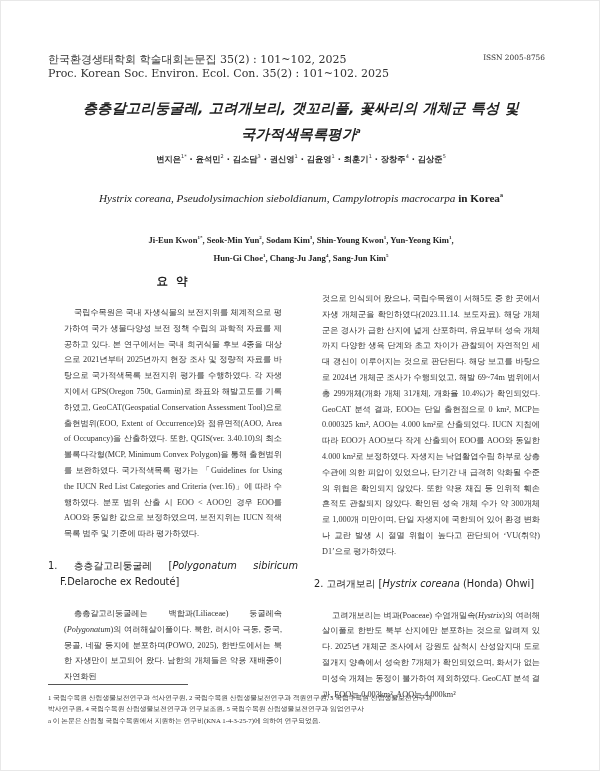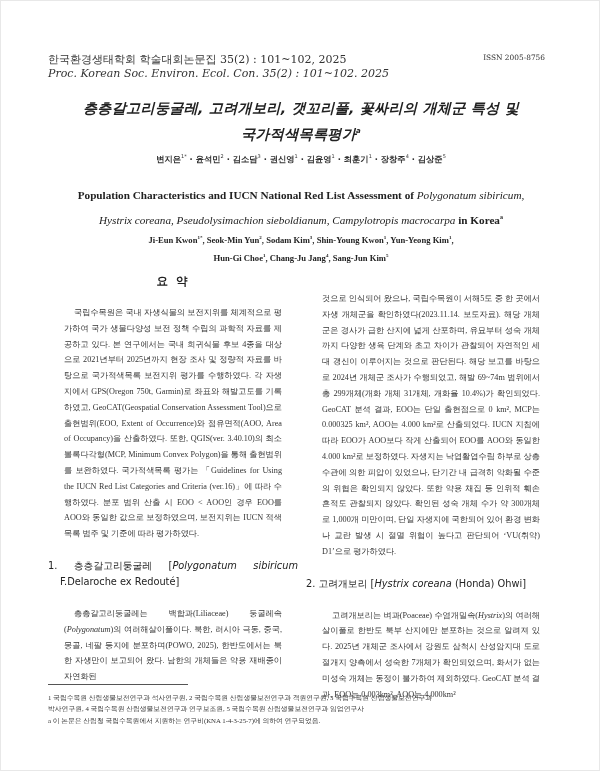--- a/index.html
+++ b/index.html
@@ -4,21 +4,21 @@
 <style>
   html, body { margin: 0; padding: 0; background: #ffffff; }
   body {
     width: 600px; height: 771px; position: relative; overflow: hidden;
     font-family: "DejaVu Serif", "Liberation Serif", serif;
     color: #222;
   }
   .page { position: absolute; left: 0; top: 0; width: 600px; height: 771px; border: 1px solid #e8e8e8; box-sizing: border-box; }
 
   .hdr-left { position: absolute; left: 47px; top: 52px; font-size: 11px; line-height: 14px; color: #333; }
-  .hdr-left .l2 { font-style: italic; }
+  .hdr-left .l2 { }
   .hdr-right { position: absolute; right: 54px; top: 52px; font-size: 7.4px; color: #333; }
 
   .ktitle { position: absolute; left: 20px; width: 560px; top: 96px; text-align: center;
     font-family: "DejaVu Sans", sans-serif; font-weight: bold; font-size: 14.2px; line-height: 23px; color: #222; letter-spacing: 0.2px; font-style: italic; }
   .ktitle sup { font-size: 7px; }
   .kauthors { position: absolute; left: 20px; width: 560px; top: 152px; text-align: center;
     font-family: "DejaVu Sans", sans-serif; font-weight: bold; font-size: 8.3px; color: #333; }
   .kauthors sup { font-size: 5px; font-weight: normal; }
 
   .etitle { position: absolute; left: 20px; width: 560px; top: 183px; text-align: center;
@@ -32,21 +32,21 @@
   .col { position: absolute; top: 272px; width: 250px;
     font-family: "Liberation Serif", serif; font-size: 8.2px; line-height: 15.8px; color: #333; text-align: justify; }
   .col-left { left: 47px; }
   .col-right { left: 305px; top: 274px; }
 
   .abs-heading { text-align: center; font-family: "DejaVu Sans", sans-serif; font-weight: bold; font-size: 11.5px;
     letter-spacing: 2px; margin: 0 0 4px 0; line-height: 16px; color: #222; }
   p { margin: 16px; text-indent: 10px; }
   .sec-heading { font-family: "DejaVu Sans", sans-serif; font-size: 9.8px; line-height: 16px; color: #222; margin: 16px 0 6px 0; padding-left: 12px; text-indent: -12px; }
   .sec-heading i { font-style: italic; }
-  .col-right .sec-heading { margin-top: 13px; padding-left: 0; text-indent: 0; }
+  .col-right .sec-heading { margin-top: 13px; padding-left: 0; text-indent: 0; margin-left: 8px; }
 
   .fn-rule { position: absolute; left: 47px; top: 683px; width: 140px; height: 0; border-top: 0.8px solid #555; }
   .footnotes { position: absolute; left: 47px; top: 691px; width: 510px;
     font-family: "Liberation Serif", serif; font-size: 6.8px; line-height: 11.3px; color: #333; }
   .footnotes div { white-space: nowrap; }
 </style>
 </head>
 <body>
 
 <div class="page">
@@ -58,21 +58,20 @@
   <div class="hdr-right">ISSN 2005-8756</div>
 
   <div class="ktitle">
     <div>층층갈고리둥굴레, 고려개보리, 갯꼬리풀, 꽃싸리의 개체군 특성 및</div>
     <div><span>국가적색목록평가</span><sup>a</sup></div>
   </div>
 
   <div class="kauthors" id="kauthors"><span>변지은</span><sup>1*</sup><span> · </span><span>윤석민</span><sup>2</sup><span> · </span><span>김소담</span><sup>3</sup><span> · </span><span>권신영</span><sup>1</sup><span> · </span><span>김윤영</span><sup>1</sup><span> · </span><span>최훈기</span><sup>1</sup><span> · </span><span>장창주</span><sup>4</sup><span> · </span><span>김상준</span><sup>5</sup></div>
 
   <div class="etitle">
-    <div><span>Population Characteristics and IUCN National Red List Assessment of </span><i>Polygonatum sibiricum,</i></div>
     <div><i>Hystrix coreana, Pseudolysimachion sieboldianum, Campylotropis macrocarpa</i><span> in Korea</span><sup>a</sup></div>
   </div>
 
   <div class="eauthors">
     <div id="eauth1"><span>Ji-Eun Kwon</span><sup>1*</sup>, <span>Seok-Min Yun</span><sup>2</sup>, <span>Sodam Kim</span><sup>3</sup>, <span>Shin-Young Kwon</span><sup>1</sup>, <span>Yun-Yeong Kim</span><sup>1</sup>,</div>
     <div id="eauth2"><span>Hun-Gi Choe</span><sup>1</sup>, <span>Chang-Ju Jang</span><sup>4</sup>, <span>Sang-Jun Kim</span><sup>5</sup></div>
   </div>
 
   <div class="col col-left">
     <div class="abs-heading">요 약</div>

